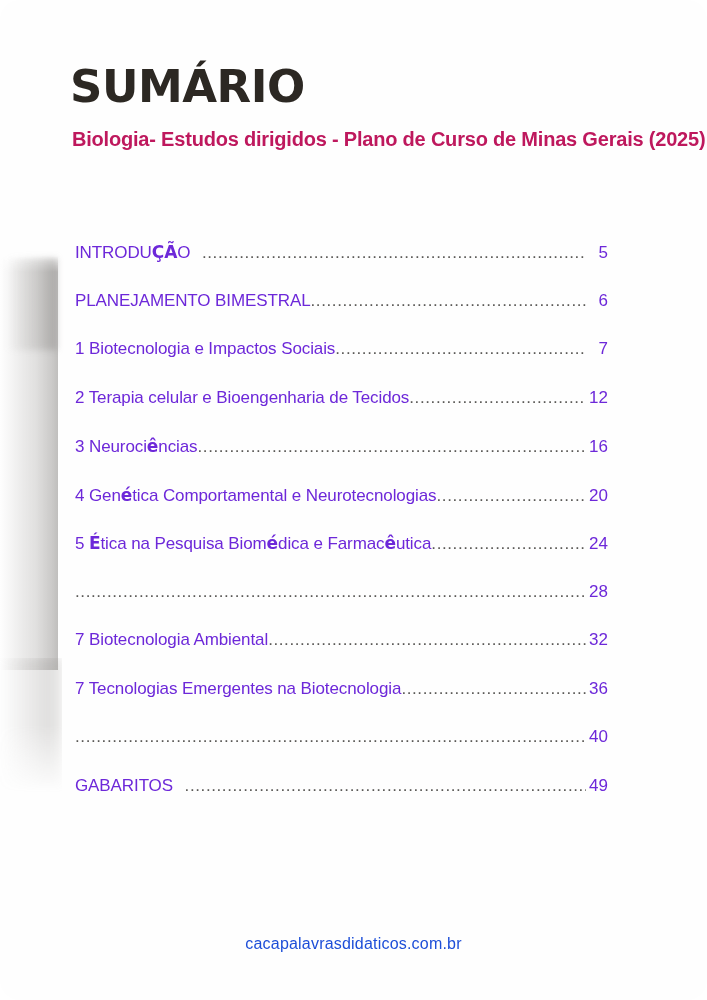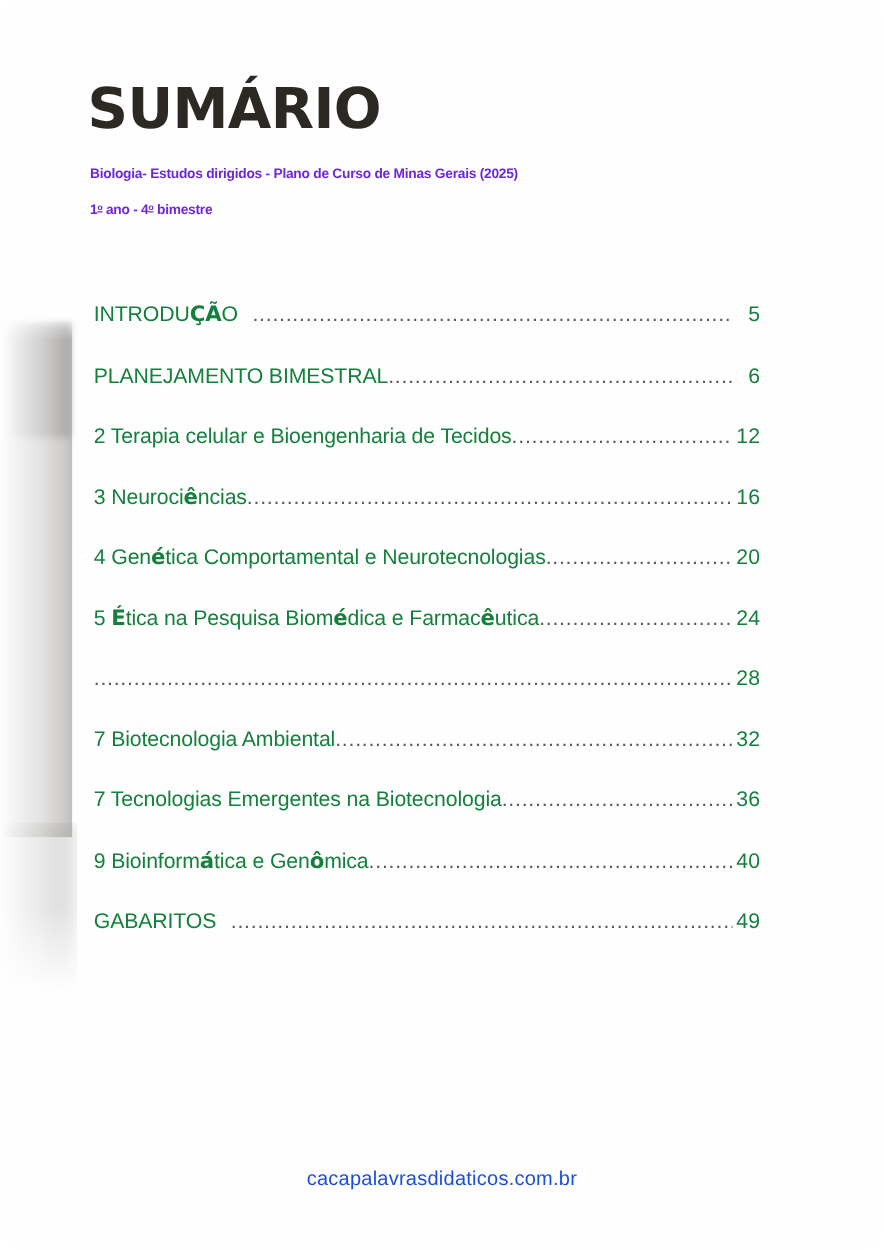--- a/index.html
+++ b/index.html
@@ -53,31 +53,31 @@
   .title {
     position:absolute; left:70px; top:62px; margin:0;
     font-family:"DejaVu Sans", sans-serif;
     font-weight:bold;
     font-size:45px; line-height:1.1;
     letter-spacing:-0.5px;
     color:#2c2823;
   }
   .subtitle {
     position:absolute; left:72px; top:126px;
-    font-size:11px; font-weight:bold;
+    font-size:20px; font-weight:bold;
     letter-spacing:-0.2px;
     line-height:27px;
-    color:#6d28d9;
+    color:#be185d;
   }
 
   
   .toc {
     position:absolute; left:75px; top:242px; width:533px;
     font-size:17px;
-    color:#15803d;
+    color:#6d28d9;
   }
   .toc-row {
     display:flex; align-items:baseline;
     height:48.5px;
   }
   .toc-label { flex:none; white-space:pre; letter-spacing:-0.1px; }
   .trail-gap { padding-right:7px; }
   .toc-dots {
     flex:1 1 auto; overflow:hidden; white-space:nowrap;
     color:#5a5956; letter-spacing:0.6px;
@@ -114,36 +114,40 @@
 <div class="page">
 
   <div class="fold-shadow"></div>
   <div class="fold-shadow-top"></div>
   <div class="fold-shadow-tail"></div>
 
   <h1 class="title">SUMÁRIO</h1>
 
   <div class="subtitle">
     <div>Biologia- Estudos dirigidos - Plano de Curso de Minas Gerais (2025)</div>
-    <div>1<span class="ord">o</span> ano - 4<span class="ord">o</span> bimestre</div>
   </div>
 
   <div class="toc" id="toc">
     <div class="toc-row">
       <span class="toc-label trail-gap">INTRODU<span class="acc">Ç</span><span class="acc">Ã</span>O </span>
       <span class="toc-dots"></span>
       <span class="toc-num">5</span>
     </div>
 
     <div class="toc-row">
       <span class="toc-label">PLANEJAMENTO BIMESTRAL</span>
       <span class="toc-dots"></span>
       <span class="toc-num">6</span>
     </div>
 
+    <div class="toc-row">
+      <span class="toc-label">1 Biotecnologia e Impactos Sociais</span>
+      <span class="toc-dots"></span>
+      <span class="toc-num">7</span>
+    </div>
 
     <div class="toc-row">
       <span class="toc-label">2 Terapia celular e Bioengenharia de Tecidos</span>
       <span class="toc-dots"></span>
       <span class="toc-num">12</span>
     </div>
 
     <div class="toc-row">
       <span class="toc-label">3 Neuroci<span class="acc">ê</span>ncias</span>
       <span class="toc-dots"></span>
@@ -173,21 +177,20 @@
       <span class="toc-num">32</span>
     </div>
 
     <div class="toc-row">
       <span class="toc-label">7 Tecnologias Emergentes na Biotecnologia</span>
       <span class="toc-dots"></span>
       <span class="toc-num">36</span>
     </div>
 
     <div class="toc-row">
-      <span class="toc-label">9 Bioinform<span class="acc">á</span>tica e Gen<span class="acc">ô</span>mica</span>
       <span class="toc-dots"></span>
       <span class="toc-num">40</span>
     </div>
 
 
     <div class="toc-row">
       <span class="toc-label trail-gap">GABARITOS </span>
       <span class="toc-dots"></span>
       <span class="toc-num">49</span>
     </div>

